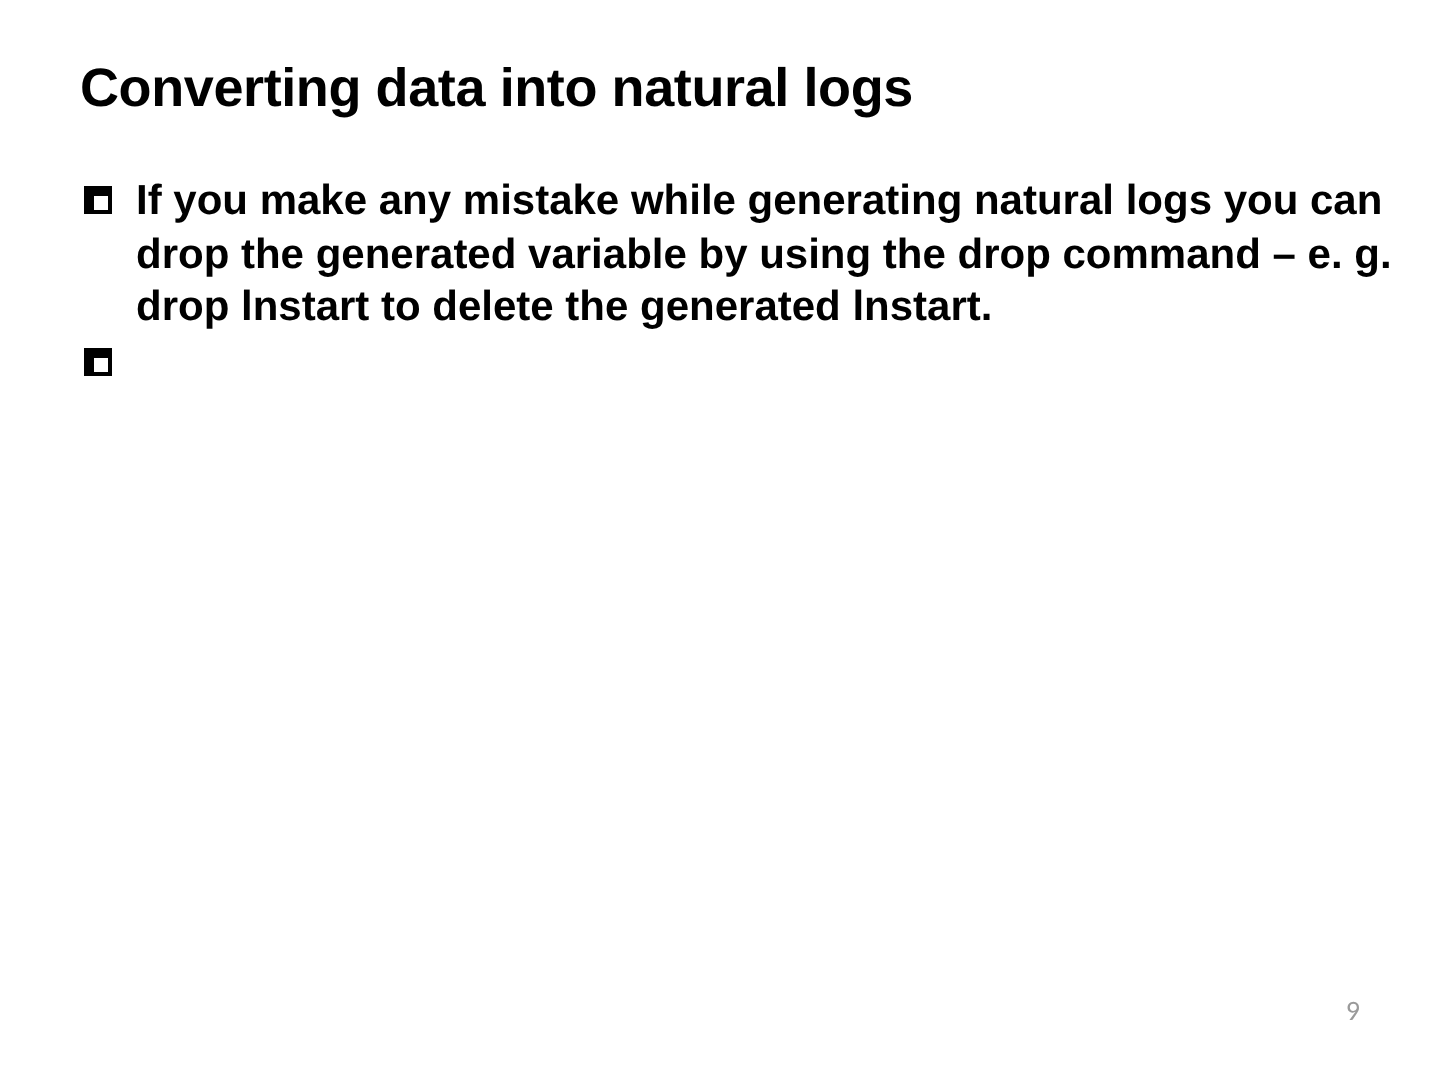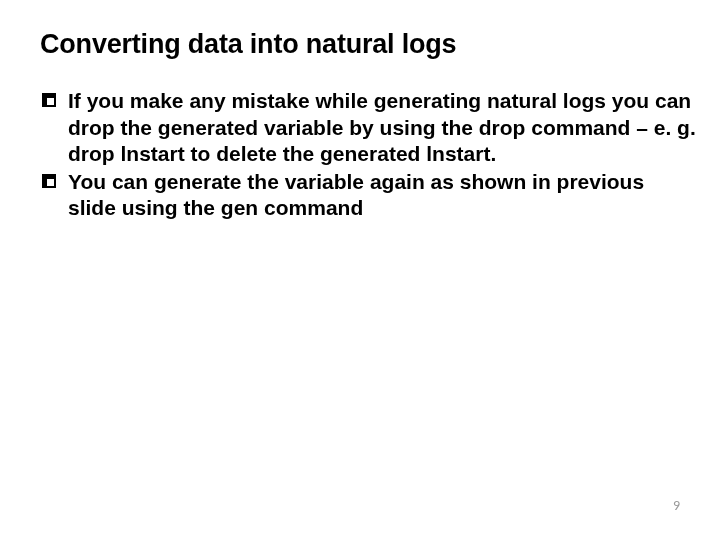--- a/index.html
+++ b/index.html
@@ -66,18 +66,17 @@
 <div class="slide">
   <h1 class="title">Converting data into natural logs</h1>
 
   <ul class="bullets">
     <li>
       <span class="bullet-marker"></span>
       <span>If you make any mistake while generating natural logs you can drop the generated variable by using the drop command – e. g. drop lnstart to delete the generated lnstart.</span>
     </li>
     <li>
       <span class="bullet-marker"></span>
-      <span>You can generate the variable again as shown in previous slide using the gen command</span>
     </li>
   </ul>
 
   <div class="page-number">9</div>
 </div>
 
 </body></html>

